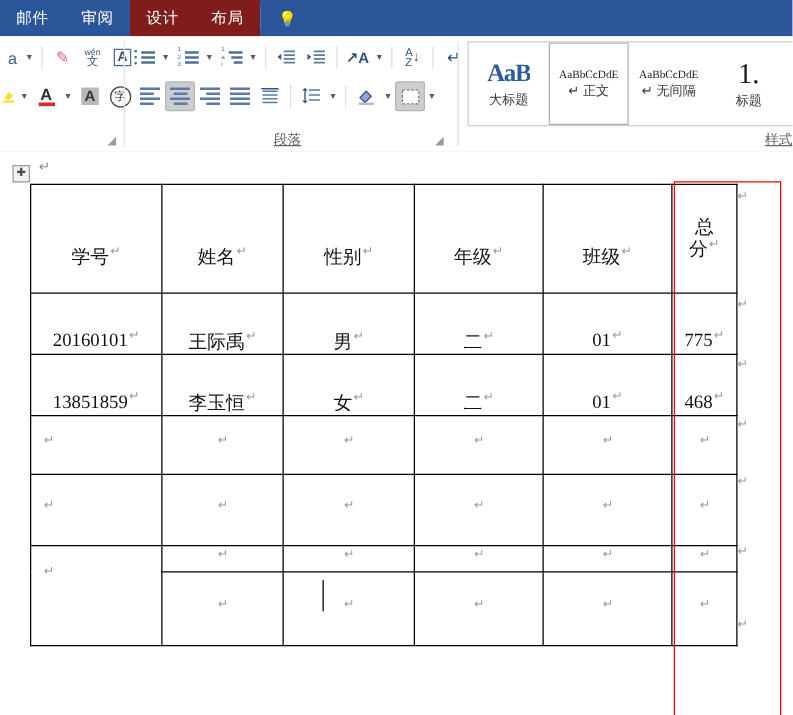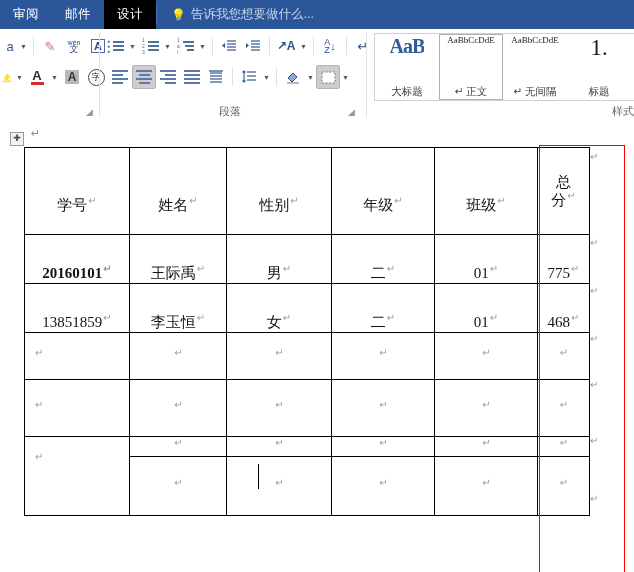--- a/index.html
+++ b/index.html
@@ -14,37 +14,37 @@
   .tabbar{
     position:absolute;left:0;top:0;width:634px;height:29px;
     background:#2b579a;display:flex;align-items:stretch;
   }
   .tab{
     display:flex;align-items:center;justify-content:center;
     padding:0 13px;color:#ffffff;font-size:12.5px;cursor:default;
     letter-spacing:.5px;
   }
   .tab.active{background:#1f4border;}
-  .tab.active{background:#000000;}
+  .tab.active{background:#7f1d1d;}
   .tellme{
     display:flex;align-items:center;gap:5px;padding-left:14px;flex:1;
     background:#2b579a;color:#c7d5ea;font-size:12.5px;
   }
   .tellme .bulb{font-size:12px;color:#ffd24d;line-height:1;}
   .tellme-sep{width:1px;background:#4a74b4;margin:5px 0;}
 
   
   .ribbon{
     position:absolute;left:0;top:29px;width:634px;height:92px;
     background:#ffffff;border-bottom:1px solid #d4d4d4;
   }
   .rgroup{position:absolute;top:0;height:92px;}
   .rgroup .glabel{
     position:absolute;bottom:2px;width:100%;text-align:center;
-    font-size:11px;color:#666;
+    font-size:11px;color:#666;text-decoration:underline;
   }
   .dlg{
     position:absolute;bottom:4px;right:3px;width:9px;height:9px;
     color:#9a9a9a;font-size:9px;line-height:9px;
   }
   .gsep{position:absolute;top:4px;width:1px;height:84px;background:#e2e2e2;}
 
   .row1{position:absolute;top:5px;left:0;display:flex;align-items:center;}
   .row2{position:absolute;top:36px;left:0;display:flex;align-items:center;}
 
@@ -77,21 +77,21 @@
   .eraser{font-size:13px;color:#e0667a;}
   .wen{font-size:7px;color:#2b4f86;text-align:center;line-height:7px;}
 
   
   .gallery{
     position:absolute;top:4px;left:0;display:flex;align-items:stretch;
     border:1px solid #d0d0d0;background:#fff;height:66px;
   }
   .sitem{
     width:62px;display:flex;flex-direction:column;align-items:center;
-    justify-content:space-between;gap:2px;border:1px solid transparent;cursor:default;
+    justify-content:center;gap:2px;border:1px solid transparent;cursor:default;
   }
   .sitem.sel{border-color:#b0b0b0;background:#fff;}
   .sprev{font-size:9px;color:#1a1a1a;font-family:"Liberation Serif","DejaVu Serif",serif;
          white-space:nowrap;overflow:hidden;}
   .sprev.big{font-size:20px;font-weight:700;color:#2e5b9a;letter-spacing:-1px;}
   .sprev.num{font-size:23px;color:#1a1a1a;letter-spacing:0px;}
   .sname{font-size:10.5px;color:#3a3a3a;white-space:nowrap;}
 
   
   .doc{position:absolute;left:0;top:121px;width:634px;height:451px;background:#fff;overflow:hidden;}
@@ -128,27 +128,27 @@
   .caret-ibeam{
     position:absolute;left:258px;top:343px;width:1px;height:25px;background:#000;
   }
 </style>
 </head>
 <body>
 
 <div id="app">
 
   <div class="tabbar">
+    <div class="tab">邮件</div>
     <div class="tab">审阅</div>
-    <div class="tab">邮件</div>
     <div class="tab active">设计</div>
+    <div class="tab active">布局</div>
     <div class="tellme-sep"></div>
     <div class="tellme">
       <span class="bulb">💡</span>
-      <span>告诉我您想要做什么...</span>
     </div>
   </div>
 
   <div class="ribbon">
 
     <div class="rgroup" style="left:0;width:98px;">
       <div class="row1" style="left:2px;">
         <div class="ico" style="width:14px;">a</div>
         <div class="caret">▼</div>
         <div class="vsep"></div>
@@ -381,21 +381,21 @@
           </td>
           <td>
             <div class="vstack">
               <span>总</span>
               <span><span>分</span><span class="pil">↵</span></span>
             </div>
           </td>
         </tr>
 
         <tr>
-          <td style="height:48px;font-weight:bold;">
+          <td style="height:48px;">
             <span class="cellwrap">20160101</span><span class="pil">↵</span>
           </td>
           <td>
             <span class="cellwrap">王际禹</span><span class="pil">↵</span>
           </td>
           <td>
             <span class="cellwrap">男</span><span class="pil">↵</span>
           </td>
           <td>
             <span class="cellwrap">二</span><span class="pil">↵</span>

